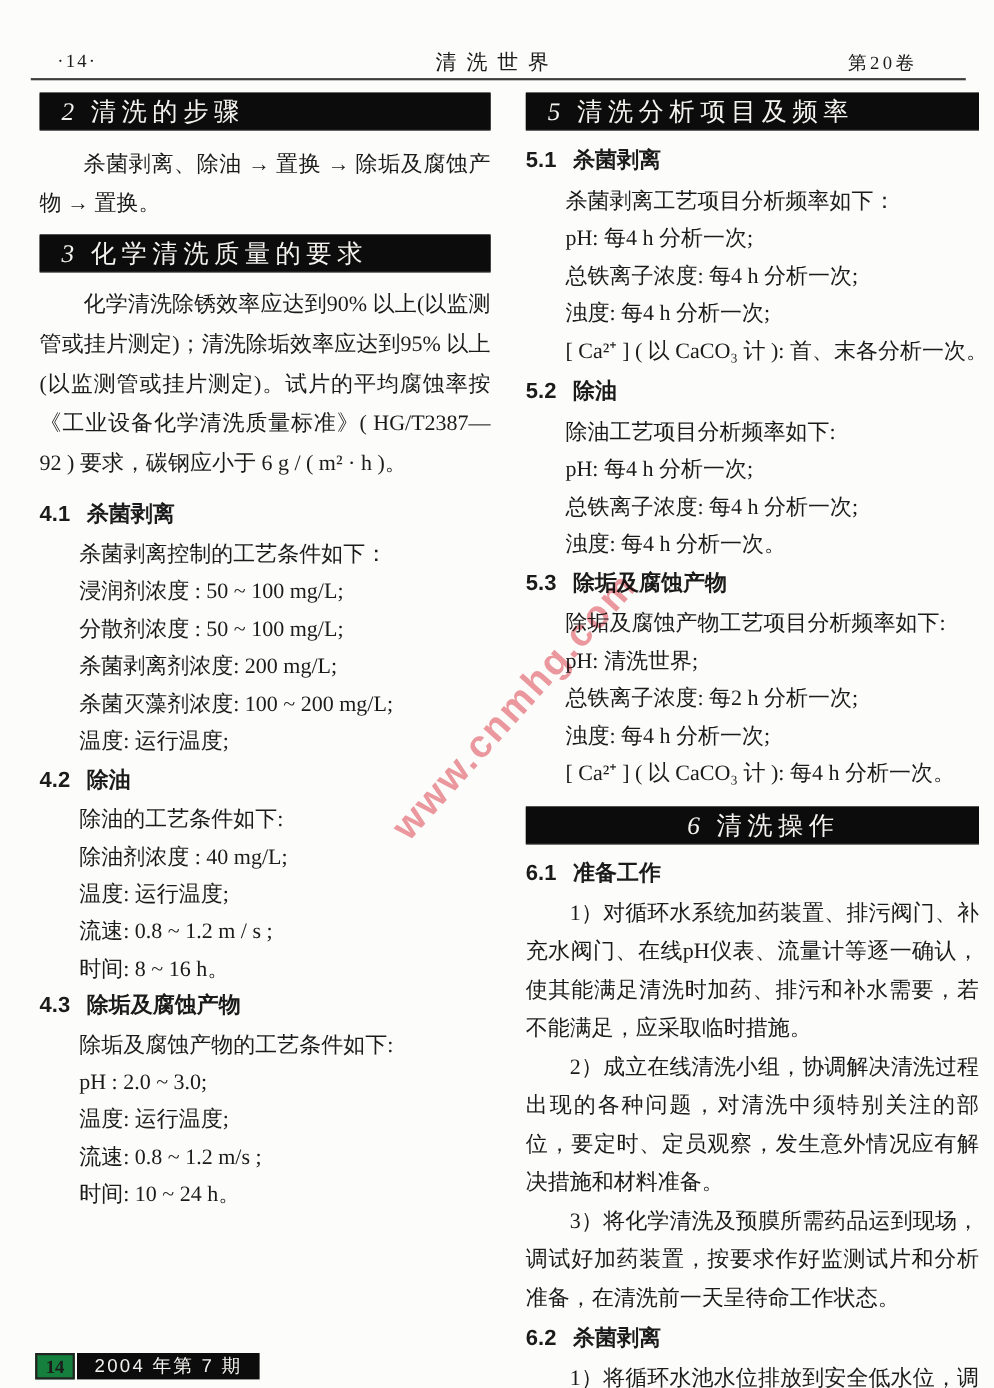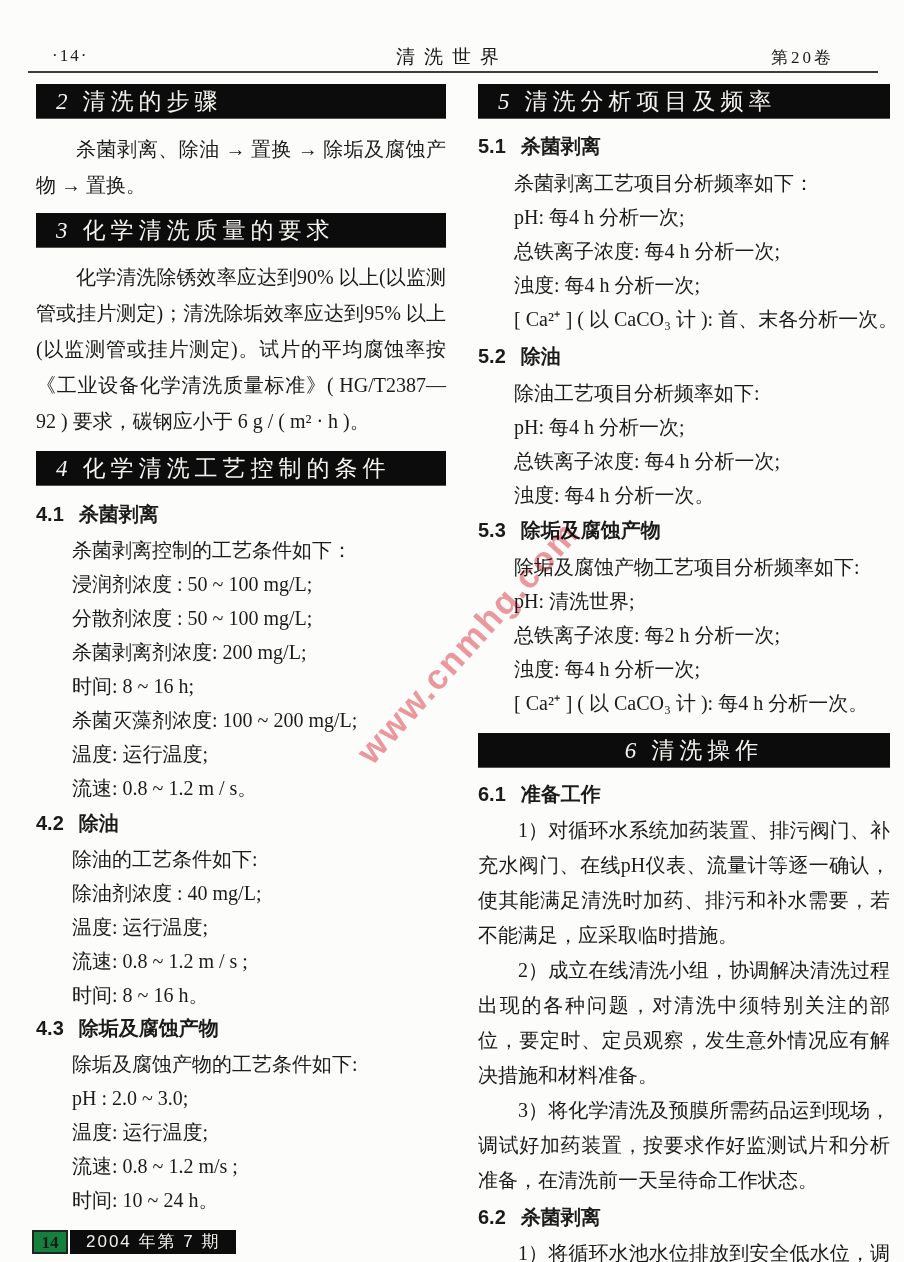--- a/index.html
+++ b/index.html
@@ -110,36 +110,31 @@
     <div class="bar">
       <span class="bnum">2</span><span>清洗的步骤</span>
     </div>
     <p class="para p-first">杀菌剥离、除油 → 置换 → 除垢及腐蚀产物 → 置换。</p>
 
     <div class="bar">
       <span class="bnum">3</span><span>化学清洗质量的要求</span>
     </div>
     <p class="para p-sec3">化学清洗除锈效率应达到90% 以上(以监测管或挂片测定)；清洗除垢效率应达到95% 以上(以监测管或挂片测定)。试片的平均腐蚀率按《工业设备化学清洗质量标准》( HG/T2387—92 ) 要求，碳钢应小于 6 g / ( m² · h )。</p>
 
-    <div class="bar">
-      <span class="bnum">4</span><span>化学清洗工艺控制的条件</span>
-    </div>
 
     <div class="sub m-sub41">
       <span class="n">4.1</span><span>杀菌剥离</span>
     </div>
     <div>
         <div class="tline">杀菌剥离控制的工艺条件如下：</div>
         <div class="tline">浸润剂浓度 : 50 ~ 100 mg/L;</div>
         <div class="tline">分散剂浓度 : 50 ~ 100 mg/L;</div>
         <div class="tline">杀菌剥离剂浓度:  200 mg/L;</div>
-        <div class="tline">时间:  8 ~ 16 h;</div>
         <div class="tline">杀菌灭藻剂浓度:  100 ~ 200 mg/L;</div>
         <div class="tline">温度:  运行温度;</div>
-        <div class="tline">流速:  0.8 ~ 1.2 m / s。</div>
       </div>
 
     <div class="sub m-sub42">
       <span class="n">4.2</span><span>除油</span>
     </div>
     <div>
         <div class="tline">除油的工艺条件如下:</div>
         <div class="tline">除油剂浓度 : 40 mg/L;</div>
         <div class="tline">温度:  运行温度;</div>
         <div class="tline">流速:  0.8 ~ 1.2 m / s ;</div>

